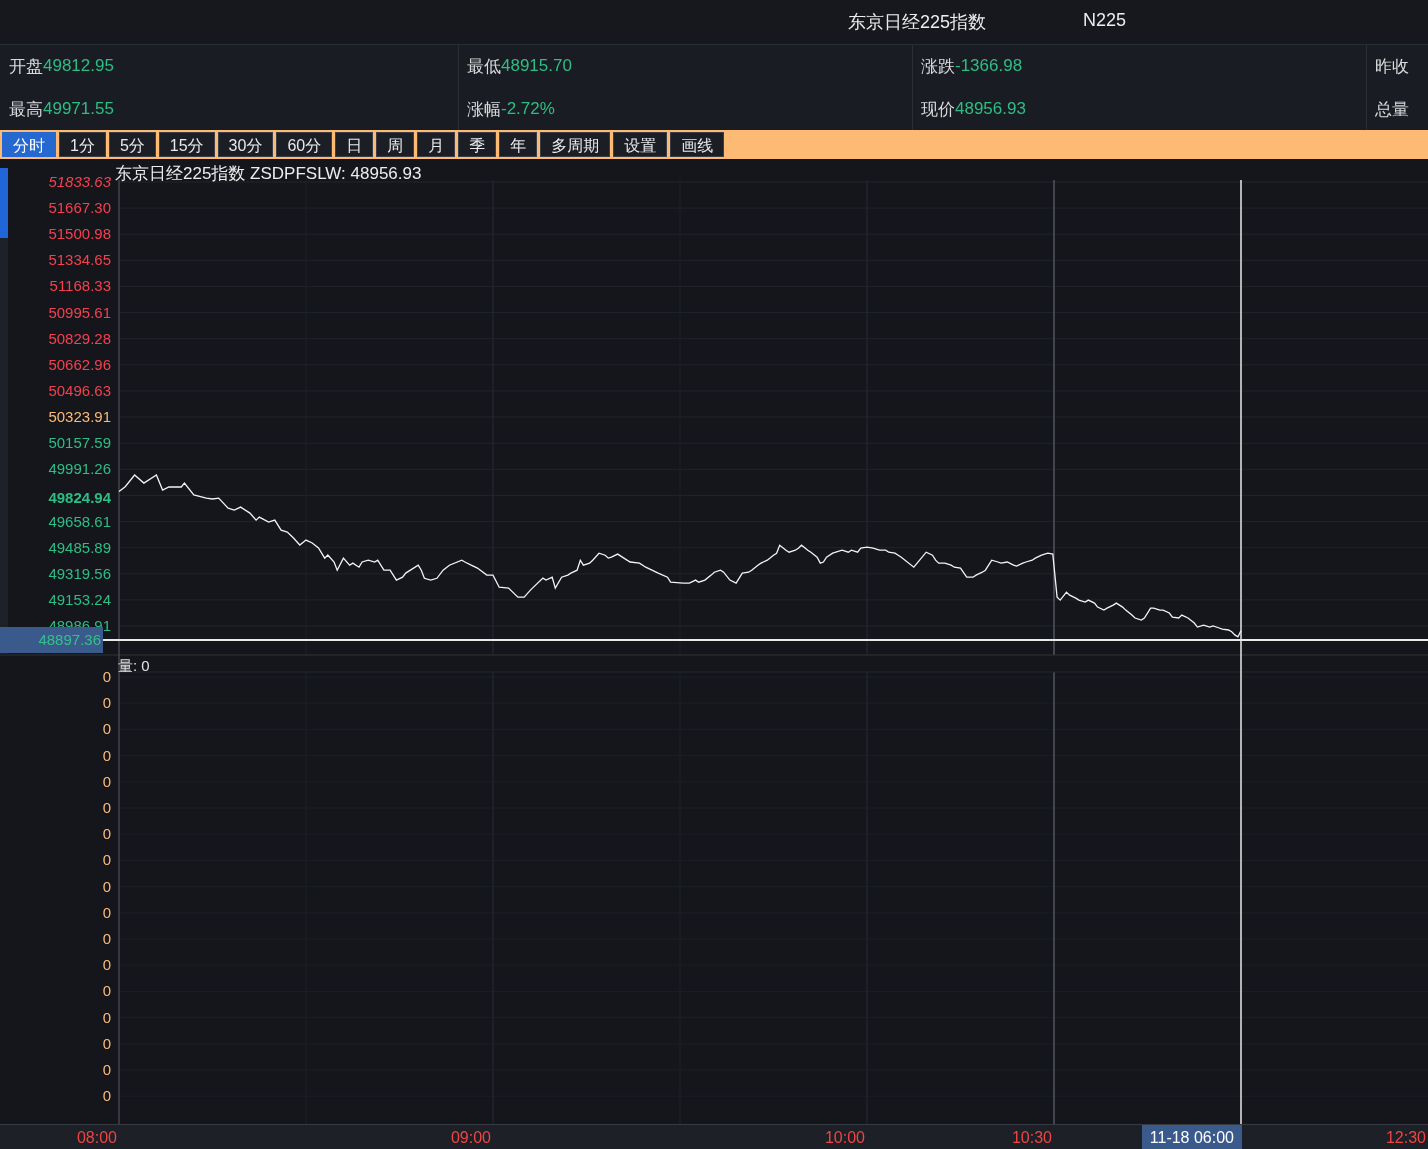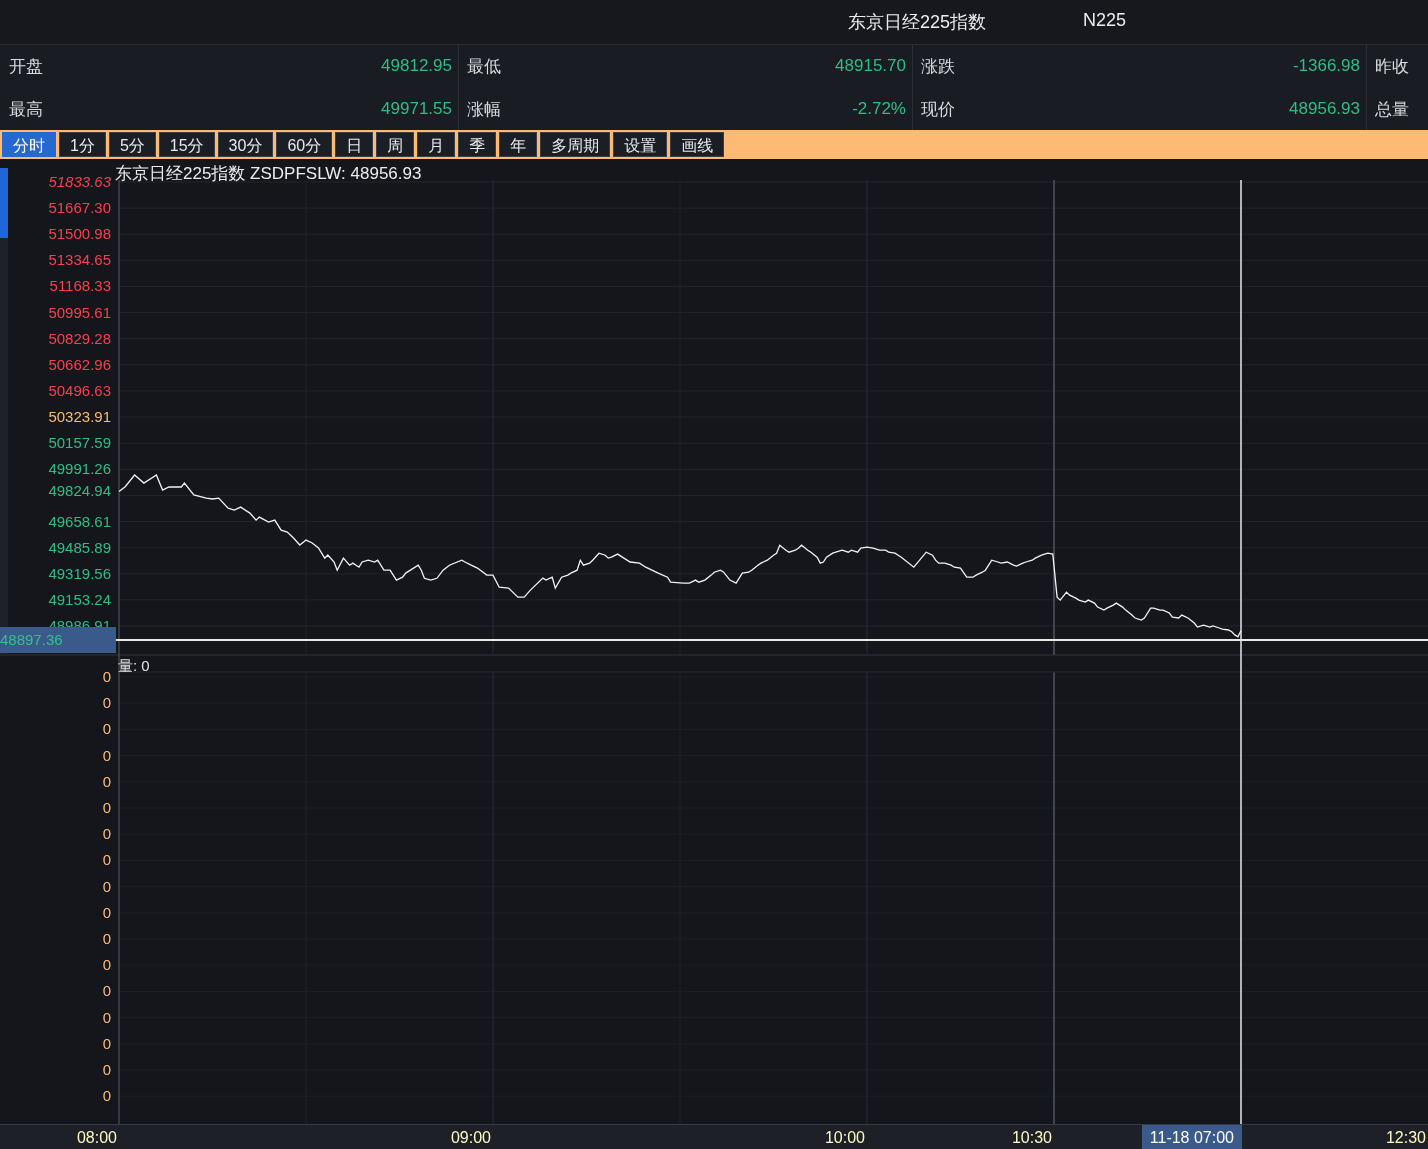--- a/index.html
+++ b/index.html
@@ -9,44 +9,44 @@
   
   #titlebar{position:absolute;left:0;top:0;width:1428px;height:44px;background:#16181d;border-bottom:1px solid #2a2e35;}
   #titlebar .t1{position:absolute;left:848px;top:10px;font-size:18px;color:#eceded;}
   #titlebar .t2{position:absolute;left:1083px;top:10px;font-size:18px;color:#eceded;}
 
   
   #infobar{position:absolute;left:0;top:45px;width:1428px;height:85px;background:#191c22;border-bottom:1px solid #2a2e35;}
   #infobar .vdiv{position:absolute;top:0;bottom:0;width:1px;background:#2a2e35;}
   .info-cell{position:absolute;height:42px;display:flex;align-items:center;font-size:17px;}
   .info-cell .lbl{color:#d9dadc;padding-left:9px;white-space:nowrap;}
-  .info-cell .val{flex:1;text-align:right;padding-right:6px;white-space:nowrap;}
+  .info-cell .val{flex:1;padding-right:6px;white-space:nowrap;}
   .val.green{color:#2ebd85;} .val.white{color:#d9dadc;}
 
   
   #tabbar{position:absolute;left:0;top:130px;width:1428px;height:29px;background:#fdba74;display:flex;align-items:center;gap:3px;padding-left:2px;box-sizing:border-box;}
   .tab{height:25px;line-height:25px;padding:0 10px;border:1px solid #3a3e46;background:#1b1e24;color:#e8e9eb;font-size:16px;cursor:pointer;white-space:nowrap;box-sizing:border-box;}
   .tab.active{background:#2468d0;border-color:#2468d0;color:#ffffff;}
 
   
   #chart{position:absolute;left:0;top:159px;width:1428px;height:990px;background:#14161b;}
   #chart-svg{position:absolute;left:0;top:0;}
   #pane-title{position:absolute;left:115px;top:3px;font-size:17px;color:#eceded;white-space:nowrap;}
   .ytick{position:absolute;right:1317px;white-space:nowrap;font-size:15px;text-align:right;}
   .ytick.red{color:#f4404f;} .ytick.green{color:#2ebd85;} .ytick.white{color:#fdba74;}
   #vol-label{position:absolute;left:118px;top:498px;font-size:15px;color:#e2e3e5;}
-  #cross-price{position:absolute;left:0;top:468px;width:116px;height:26px;line-height:26px;background:#3b5a8c;color:#35c08a;font-size:15px;text-align:left;padding-right:2px;box-sizing:border-box;}
+  #cross-price{position:absolute;left:0;top:468px;width:103px;height:26px;line-height:26px;background:#3b5a8c;color:#35c08a;font-size:15px;text-align:right;padding-right:2px;box-sizing:border-box;}
 
   
   #left-scroll{position:absolute;left:0;top:9px;width:8px;height:487px;background:#1e2128;}
   #left-scroll .thumb{position:absolute;left:0;top:0;width:8px;height:70px;background:#2066d8;}
 
   
   #xaxis{position:absolute;left:0;top:965px;width:1428px;height:25px;background:#1d2026;border-top:1px solid #363a41;border-bottom:2px solid #3f434b;box-sizing:content-box;}
-  .xtick{position:absolute;top:0;height:25px;line-height:25px;font-size:16px;color:#fef9c3;white-space:nowrap;}
+  .xtick{position:absolute;top:0;height:25px;line-height:25px;font-size:16px;color:#ef4444;white-space:nowrap;}
   .xtick.highlight{background:#3b5a8c;color:#ffffff;padding:0 8px;}
 </style>
 </head>
 <body>
 
 <div id="app">
 
   <div id="titlebar">
     <span class="t1">东京日经225指数</span>
     <span class="t2">N225</span>
@@ -168,21 +168,21 @@
         <div class="ytick red" style="top: 66.236px;">51500.98</div>
         <div class="ytick red" style="top: 92.354px;">51334.65</div>
         <div class="ytick red" style="top: 118.472px;">51168.33</div>
         <div class="ytick red" style="top: 144.59px;">50995.61</div>
         <div class="ytick red" style="top: 170.708px;">50829.28</div>
         <div class="ytick red" style="top: 196.826px;">50662.96</div>
         <div class="ytick red" style="top: 222.944px;">50496.63</div>
         <div class="ytick white" style="top: 249.062px;">50323.91</div>
         <div class="ytick green" style="top: 275.18px; margin-left: 27px;">50157.59</div>
         <div class="ytick green" style="top: 301.298px;">49991.26</div>
-        <div class="ytick green" style="top: 323px;">49824.94</div>
+        <div class="ytick green" style="top: 330px; font-weight: bold;">49824.94</div>
         <div class="ytick green" style="top: 353.534px;">49658.61</div>
         <div class="ytick green" style="top: 379.652px;">49485.89</div>
         <div class="ytick green" style="top: 405.77px;">49319.56</div>
         <div class="ytick green" style="top: 431.888px;">49153.24</div>
         <div class="ytick green" style="top: 458.006px;">48986.91</div>
       </div>
     <div id="vol-ticks">
         <div class="ytick white" style="top: 509px;">0</div>
         <div class="ytick white" style="top: 535.2px;">0</div>
         <div class="ytick white" style="top: 561.4px;">0</div>
@@ -204,18 +204,18 @@
     <div id="vol-label">量: 0</div>
     <div id="left-scroll">
       <div class="thumb"></div>
     </div>
     <div id="cross-price">48897.36</div>
     <div id="xaxis">
         <div class="xtick" style="right: 1311px;">08:00</div>
         <div class="xtick" style="right: 937px;">09:00</div>
         <div class="xtick" style="right: 563px;">10:00</div>
         <div class="xtick" style="right: 376px;">10:30</div>
-        <div class="xtick highlight" style="right: 186px;">11-18 07:00</div>
+        <div class="xtick highlight" style="right: 186px;">11-18 06:00</div>
         <div class="xtick" style="right: 2px;">12:30</div>
       </div>
   </div>
 
 </div>
 
 </body></html>

